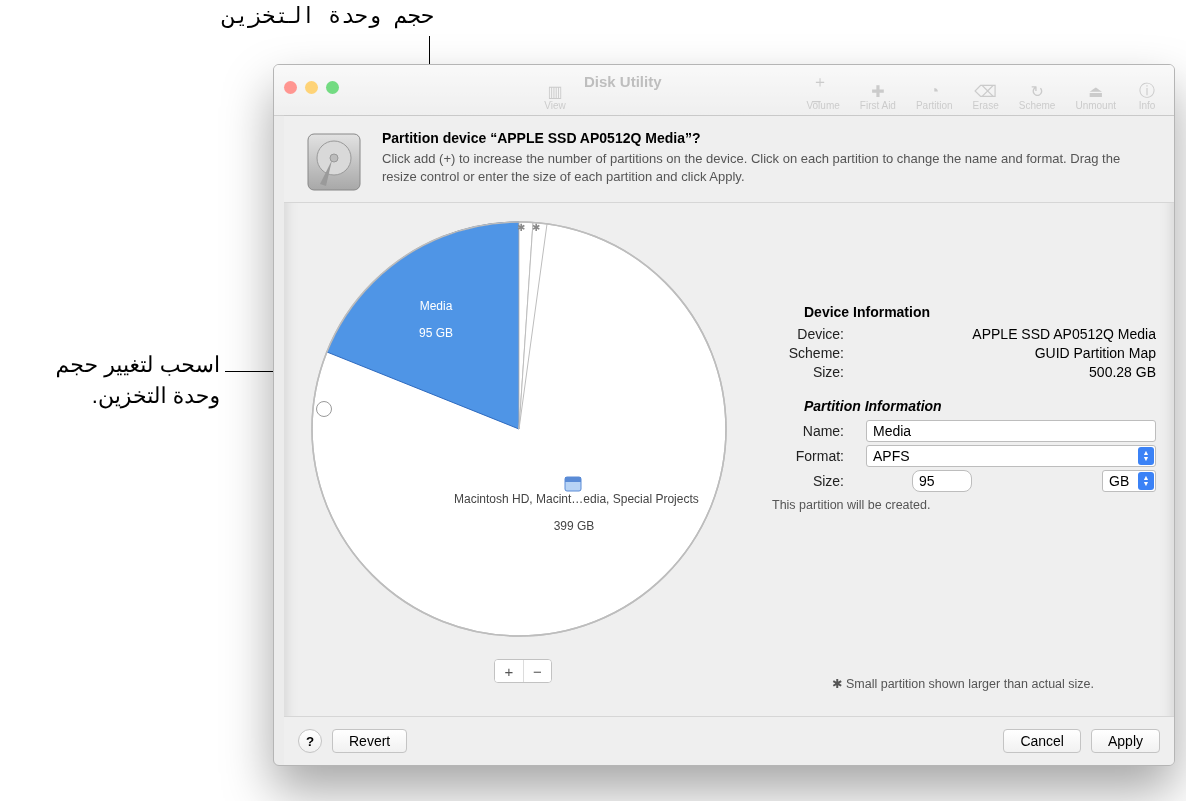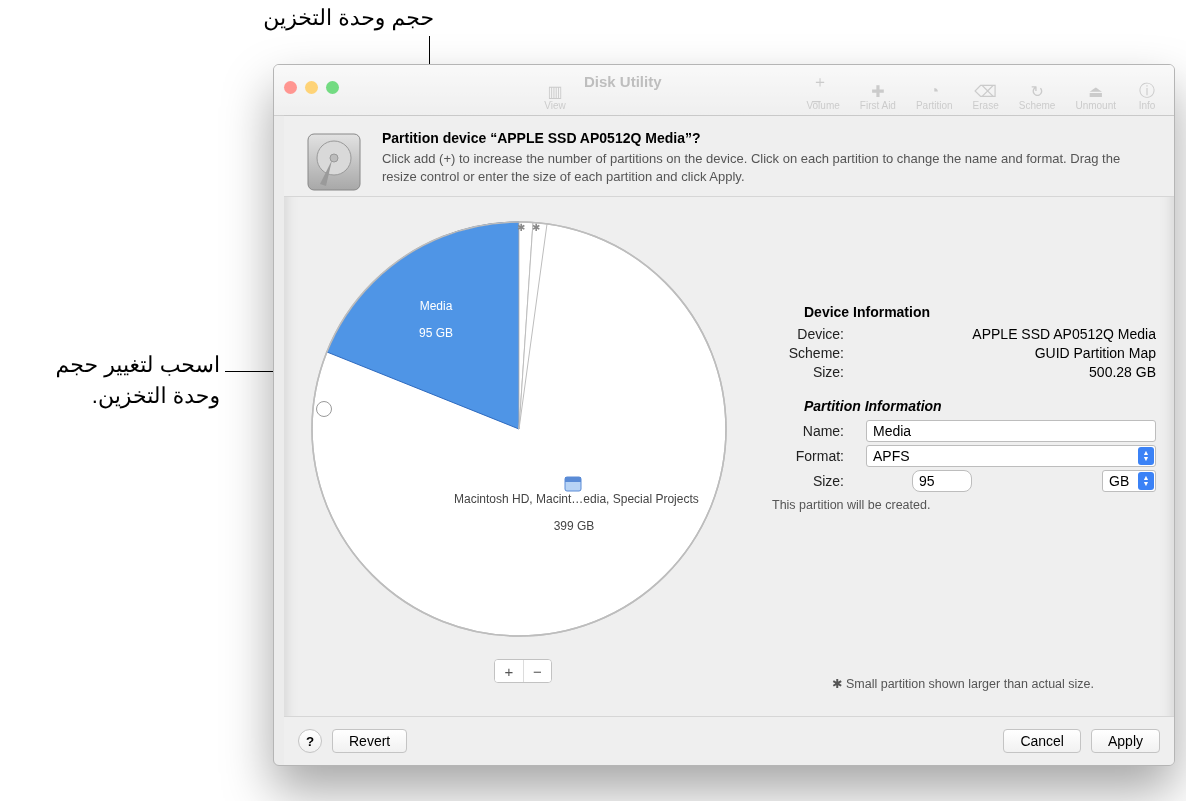--- a/index.html
+++ b/index.html
@@ -123,21 +123,21 @@
     position: absolute;
     left: 10px;
     top: 50px;
     right: 0;
     bottom: 0;
     background: #efefef;
     border-top: 1px solid #c9c9c9;
     box-shadow: 0 0 15px rgba(0,0,0,0.15) inset;
   }
   .sheet-header {
-    padding: 14px 18px 2px 18px;
+    padding: 14px 18px 8px 18px;
     border-bottom: 1px solid #d6d6d6;
     display: flex;
     gap: 16px;
     align-items: flex-start;
     background: #efefef;
   }
   .hdd-icon {
     width: 64px;
     height: 64px;
     flex: none;
@@ -324,21 +324,21 @@
     border: 1px solid #c4c4c4;
     background: linear-gradient(#fff,#f1f1f1);
     font-weight: 700;
     cursor: pointer;
   }
   .spacer { flex: 1; }
 </style>
 </head>
 <body>
 
-<div class="callout" style="left:214px; top:3px; width:220px;">حجم وحدة التخزين</div>
+<div class="callout" style="left:214px; top:3px; width:220px;font-family:Liberation Mono, monospace;">حجم وحدة التخزين</div>
 <div class="callout-line" style="left:429px; top:36px; width:1px; height:296px;"></div>
 
 <div class="callout" style="left:10px; top:350px; width:210px;">
   <span>اسحب لتغيير حجم</span><br>
   <span>وحدة التخزين.</span>
 </div>
 <div class="callout-line" style="left:225px; top:371px; width:80px; height:1px;"></div>
 
 <div class="window">
 

